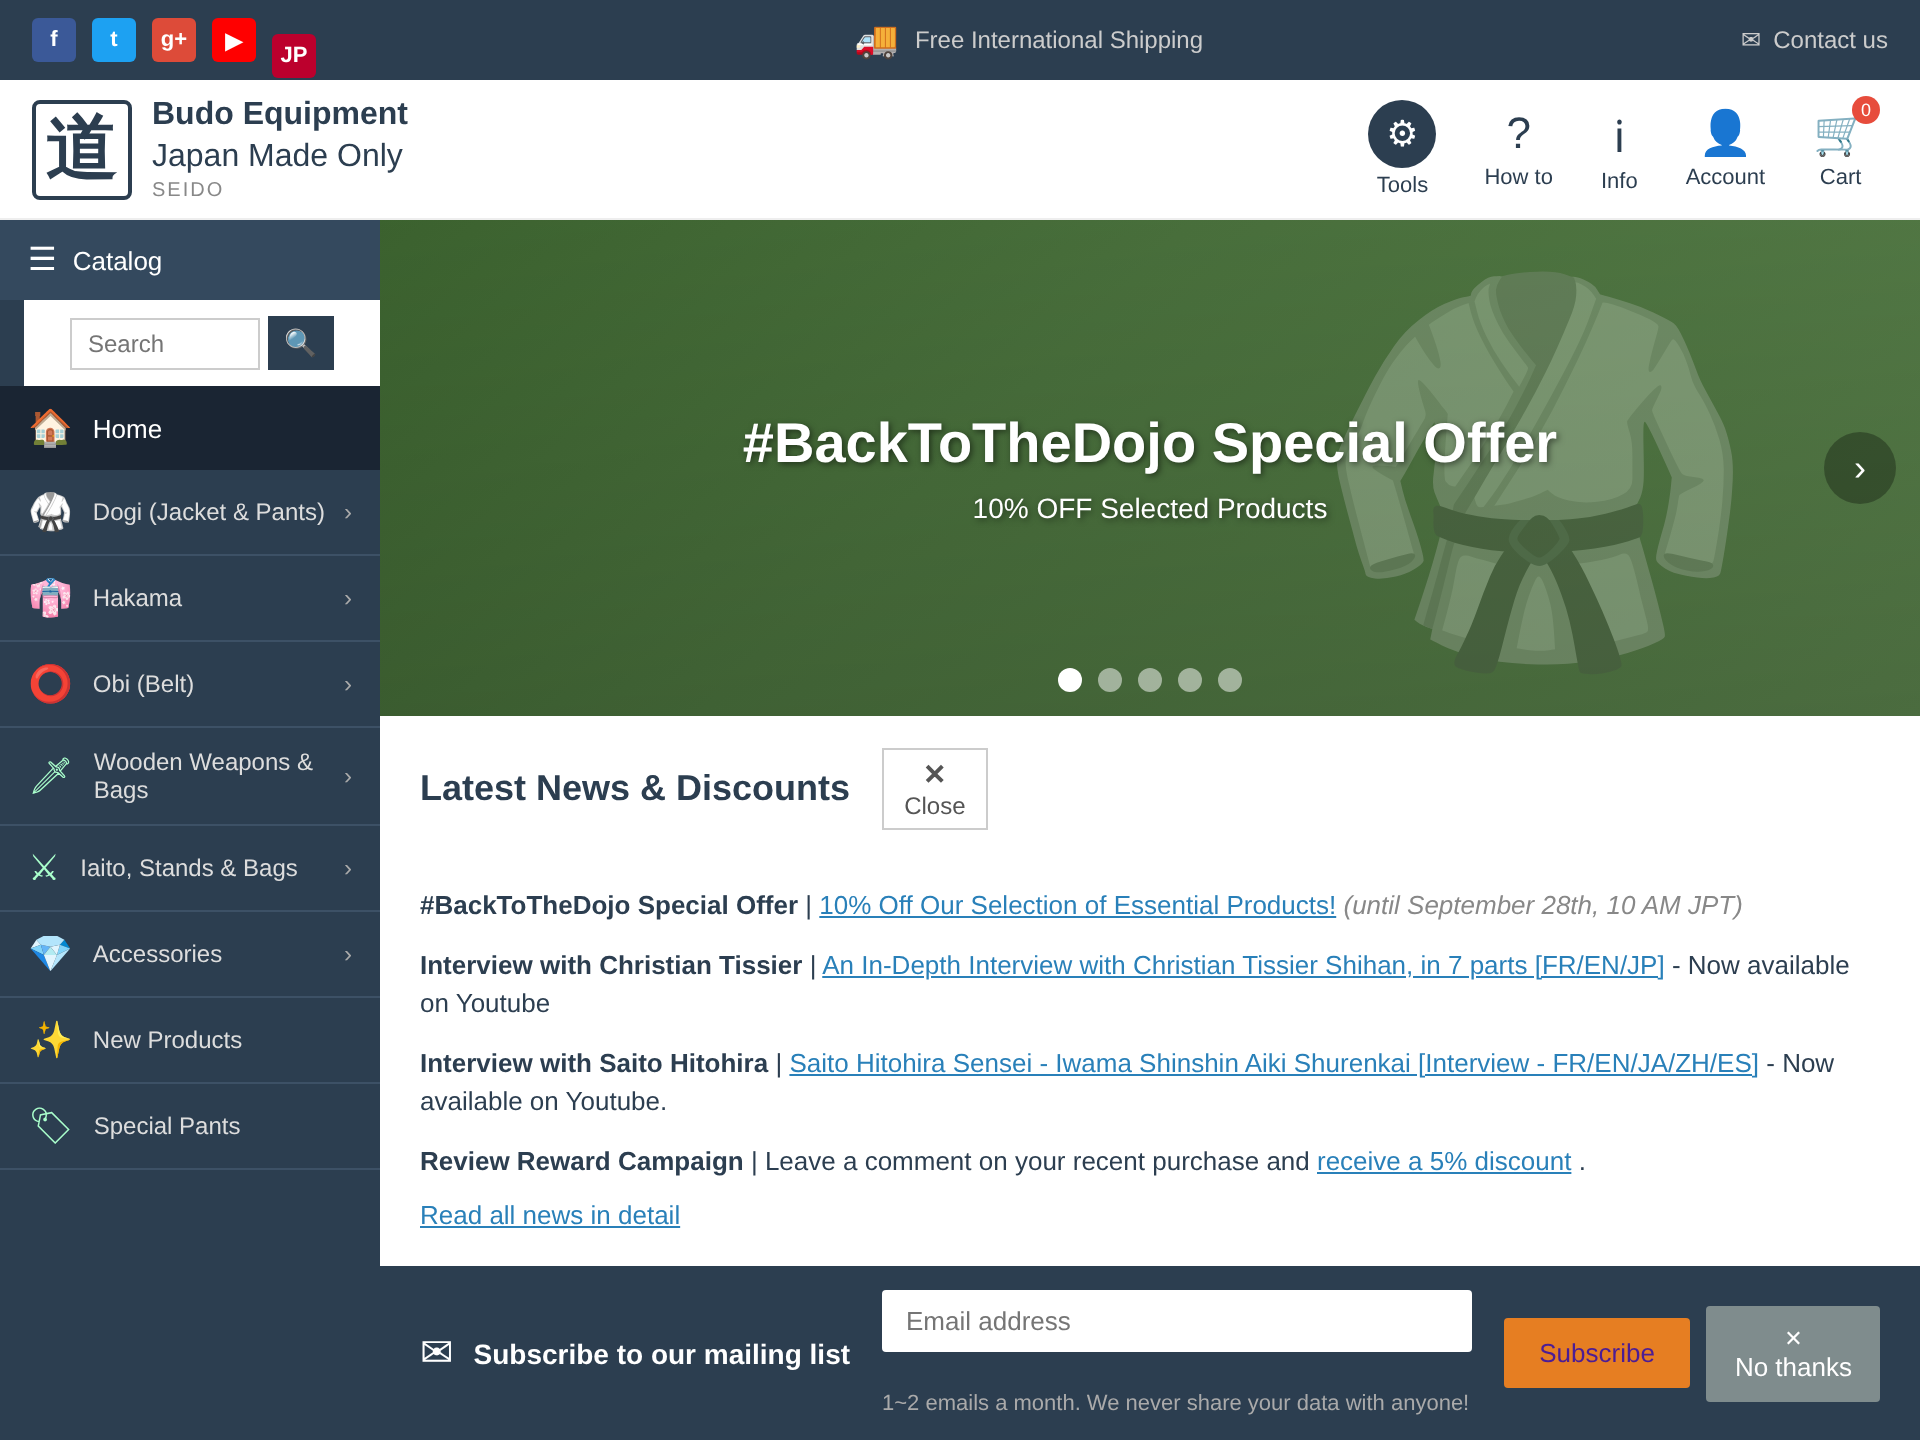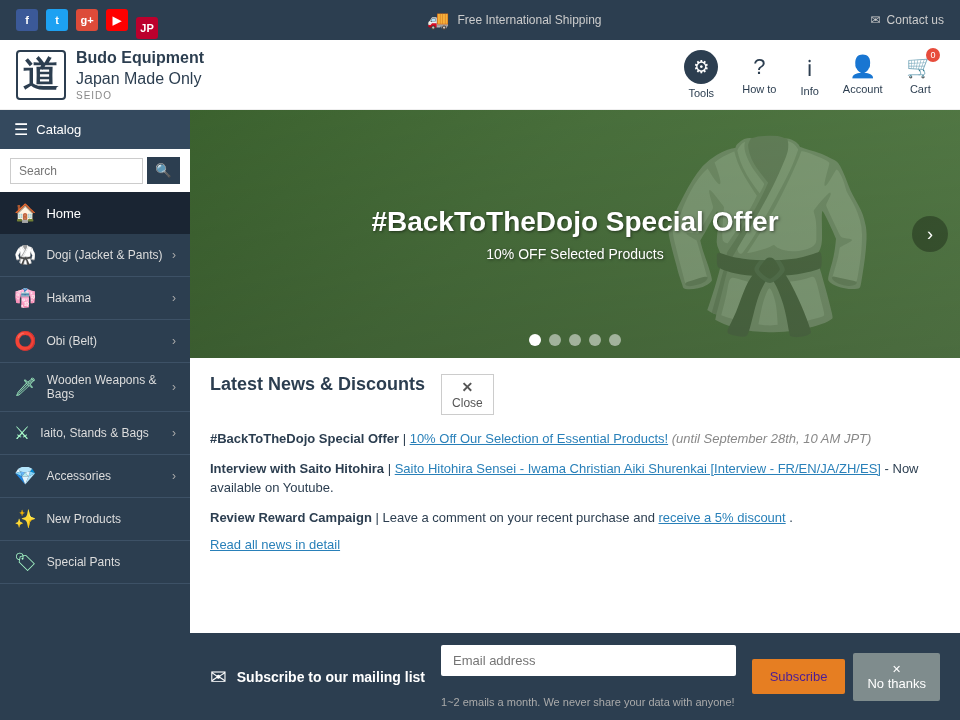--- a/index.html
+++ b/index.html
@@ -76,21 +76,21 @@
     .sidebar {
       width: 190px; min-width: 190px; background: #2c3e50; color: #fff;
       display: flex; flex-direction: column; overflow-y: auto;
     }
     .sidebar-catalog {
       display: flex; align-items: center; gap: 8px;
       padding: 10px 14px; background: #34495e; font-size: 13px;
       cursor: pointer;
     }
     .sidebar-search {
-      padding: 8px 10px; background: #fff; display: flex; align-items: center; gap: 4px;
+      padding: 8px 23px; background: #fff; display: flex; align-items: center; gap: 4px; margin-left: 12px;
     }
     .sidebar-search input {
       border: 1px solid #ccc; padding: 5px 8px; width: 100%; font-size: 12px; outline: none;
     }
     .sidebar-search button {
       background: #2c3e50; border: none; color: #fff; padding: 6px 8px; cursor: pointer;
     }
     .sidebar-item {
       display: flex; align-items: center; justify-content: space-between;
       padding: 10px 14px; border-bottom: 1px solid #3d5166; cursor: pointer;
@@ -131,21 +131,21 @@
     }
     .hero-dot {
       width: 12px; height: 12px; border-radius: 50%;
       background: rgba(255,255,255,0.5); cursor: pointer;
     }
     .hero-dot.active { background: #fff; }
 
     
     .news-section { padding: 16px 20px; }
     .news-header {
-      display: flex; gap: 16px; margin-bottom: 14px;
+      display: flex; align-items: center; gap: 16px; margin-bottom: 28px;
     }
     .news-title { font-size: 18px; color: #2c3e50; font-weight: bold; }
     .close-btn {
       border: 1px solid #ccc; background: #fff; padding: 4px 10px;
       cursor: pointer; font-size: 12px; display: flex; flex-direction: column; align-items: center;
       color: #555; gap: 1px;
     }
     .close-x { font-size: 14px; font-weight: bold; }
     .news-item { margin-bottom: 10px; font-size: 13px; color: #2c3e50; line-height: 1.5; }
     .news-item strong { font-weight: bold; }
@@ -339,25 +339,31 @@
         </button>
       </div>
 
       <div class="news-item">
         <strong>#BackToTheDojo Special Offer</strong>
         <span> | </span>
         <a href="#" class="news-link">10% Off Our Selection of Essential Products!</a>
         <span class="news-italic"> (until September 28th, 10 AM JPT)</span>
       </div>
 
+      <div class="news-item">
+        <strong>Interview with Christian Tissier</strong>
+        <span> | </span>
+        <a href="#" class="news-link">An In-Depth Interview with Christian Tissier Shihan, in 7 parts [FR/EN/JP]</a>
+        <span> - Now available on Youtube</span>
+      </div>
 
       <div class="news-item">
         <strong>Interview with Saito Hitohira</strong>
         <span> | </span>
-        <a href="#" class="news-link">Saito Hitohira Sensei - Iwama Christian Aiki Shurenkai [Interview - FR/EN/JA/ZH/ES]</a>
+        <a href="#" class="news-link">Saito Hitohira Sensei - Iwama Shinshin Aiki Shurenkai [Interview - FR/EN/JA/ZH/ES]</a>
         <span> - Now available on Youtube.</span>
       </div>
 
       <div class="news-item">
         <strong>Review Reward Campaign</strong>
         <span> | Leave a comment on your recent purchase and </span>
         <a href="#" class="news-link">receive a 5% discount</a>
         <span>.</span>
       </div>
 

